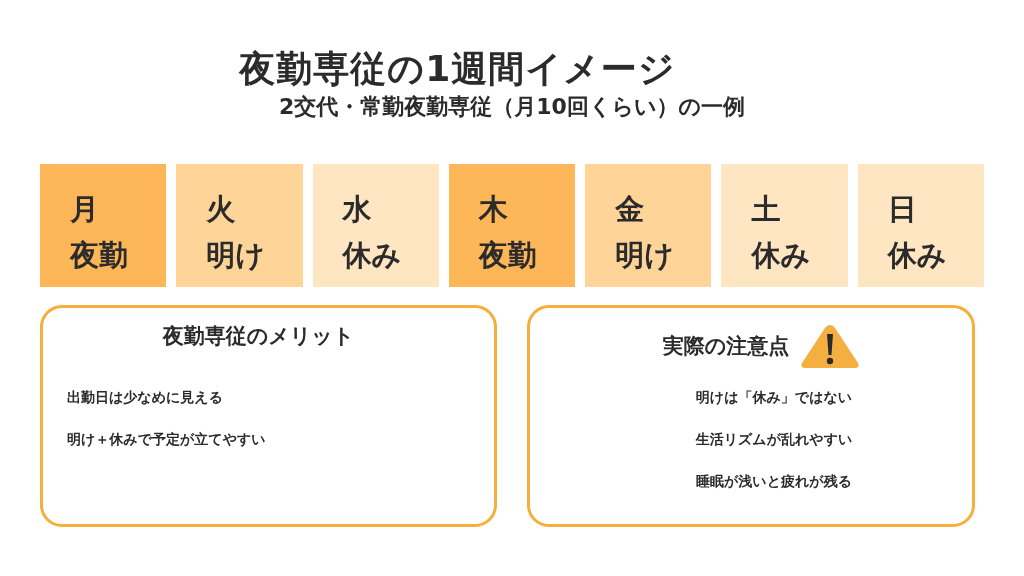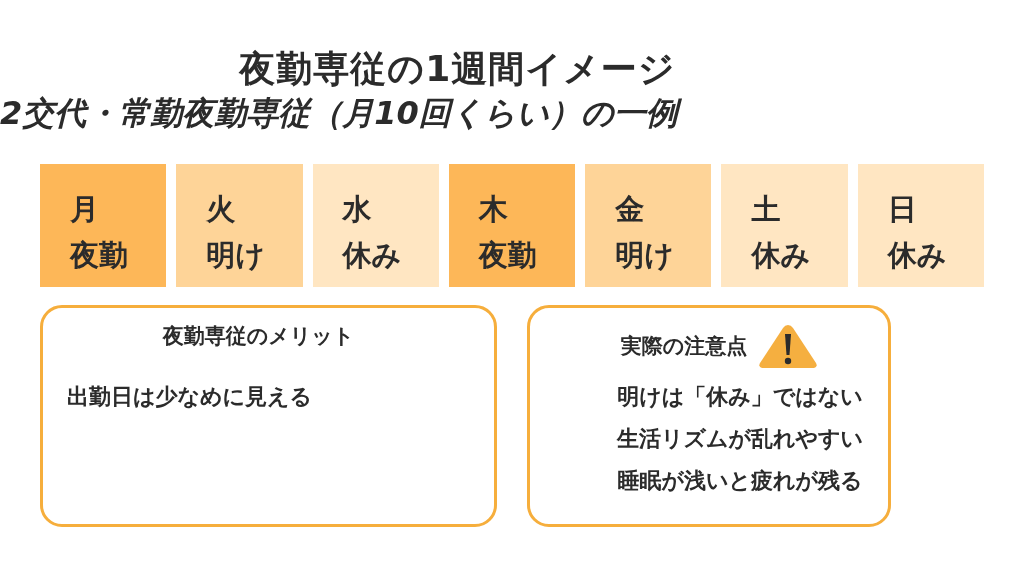--- a/index.html
+++ b/index.html
@@ -1,34 +1,34 @@
 <!DOCTYPE html>
 <html><head>
 <meta charset="utf-8">
 <style>
   * { box-sizing: border-box; margin: 0; padding: 0; }
   html, body { width: 1024px; height: 576px; background: #ffffff; overflow: hidden; }
   body { font-family: "DejaVu Sans", "Liberation Sans", sans-serif; color: #2b2b2b; position: relative; }
   .title { position: absolute; top: 30px; left: 0; width: 915px; text-align: center; font-size: 36px; font-weight: bold; letter-spacing: 1px; margin-top: 15px; }
-  .subtitle { position: absolute; top: 92px; left: 0; width: 1024px; font-size: 32px; font-weight: bold; font-style: italic; }
+  .subtitle { position: absolute; top: 92px; left: 0; width: 1024px; text-align: center; font-size: 22px; font-weight: bold; }
   .week { position: absolute; top: 164px; left: 40px; width: 944px; height: 123px; display: flex; gap: 10px; }
   .day { flex: 1; height: 123px; padding: 22px 0 0 30px; font-weight: bold; font-size: 29px; line-height: 46px; }
   .day.night { background: #FDB758; }
   .day.ake { background: #FED498; }
   .day.off { background: #FFE6C2; }
   .day span { display: block; }
   .panel { position: absolute; top: 305px; height: 222px; border: 3px solid #F6AE3C; border-radius: 22px; background: #ffffff; }
   .panel.left { left: 40px; width: 457px; }
-  .panel.right { left: 527px; width: 364px; }
+  .panel.right { left: 527px; width: 448px; }
   .panel-head { position: absolute; top: 14px; left: 0; width: 100%; text-align: right; font-size: 21px; font-weight: bold; display: flex; justify-content: center; align-items: center; gap: 10px; }
   .panel.left .panel-head { padding-right: 20px; }
   .panel.right .panel-head { padding-left: 22px; }
-  .panel-body { position: absolute; top: 68px; font-size: 22px; font-weight: bold; line-height: 42px; }
+  .panel-body { position: absolute; top: 68px; font-size: 14px; font-weight: bold; line-height: 42px; }
   .panel.left .panel-body { left: 24px; }
-  .panel.right .panel-body { left: 8px; width: 100%; text-align: center; padding-left: 46px; }
+  .panel.right .panel-body { left: 0; width: 100%; text-align: center; padding-left: 46px; }
   .warn { width: 62px; height: 48px; display: inline-block; }
 </style>
 </head>
 <body>
 
 <div class="title">夜勤専従の1週間イメージ</div>
 <div class="subtitle">2交代・常勤夜勤専従（月10回くらい）の一例</div>
 
 <div class="week">
   <div class="day night">
@@ -60,20 +60,21 @@
     <span>休み</span>
   </div>
 </div>
 
 <div class="panel left">
   <div class="panel-head">
     <span>夜勤専従のメリット</span>
   </div>
   <div class="panel-body">
     <div>出勤日は少なめに見える</div>
+    <div>明け＋休みで予定が立てやすい</div>
   </div>
 </div>
 
 <div class="panel right">
   <div class="panel-head">
     <span>実際の注意点</span>
     <svg class="warn" viewBox="0 0 62 48">
       <path d="M31 3 Q34 3 36 6 L59 41 Q61 45 57 46 L5 46 Q1 45 3 41 L26 6 Q28 3 31 3 Z" fill="#F5AF40"></path>
       <path d="M28 12 L34 12 L32.5 33 L29.5 33 Z" fill="#2b2b2b"></path>
       <circle cx="31" cy="39" r="3.2" fill="#2b2b2b"></circle>

